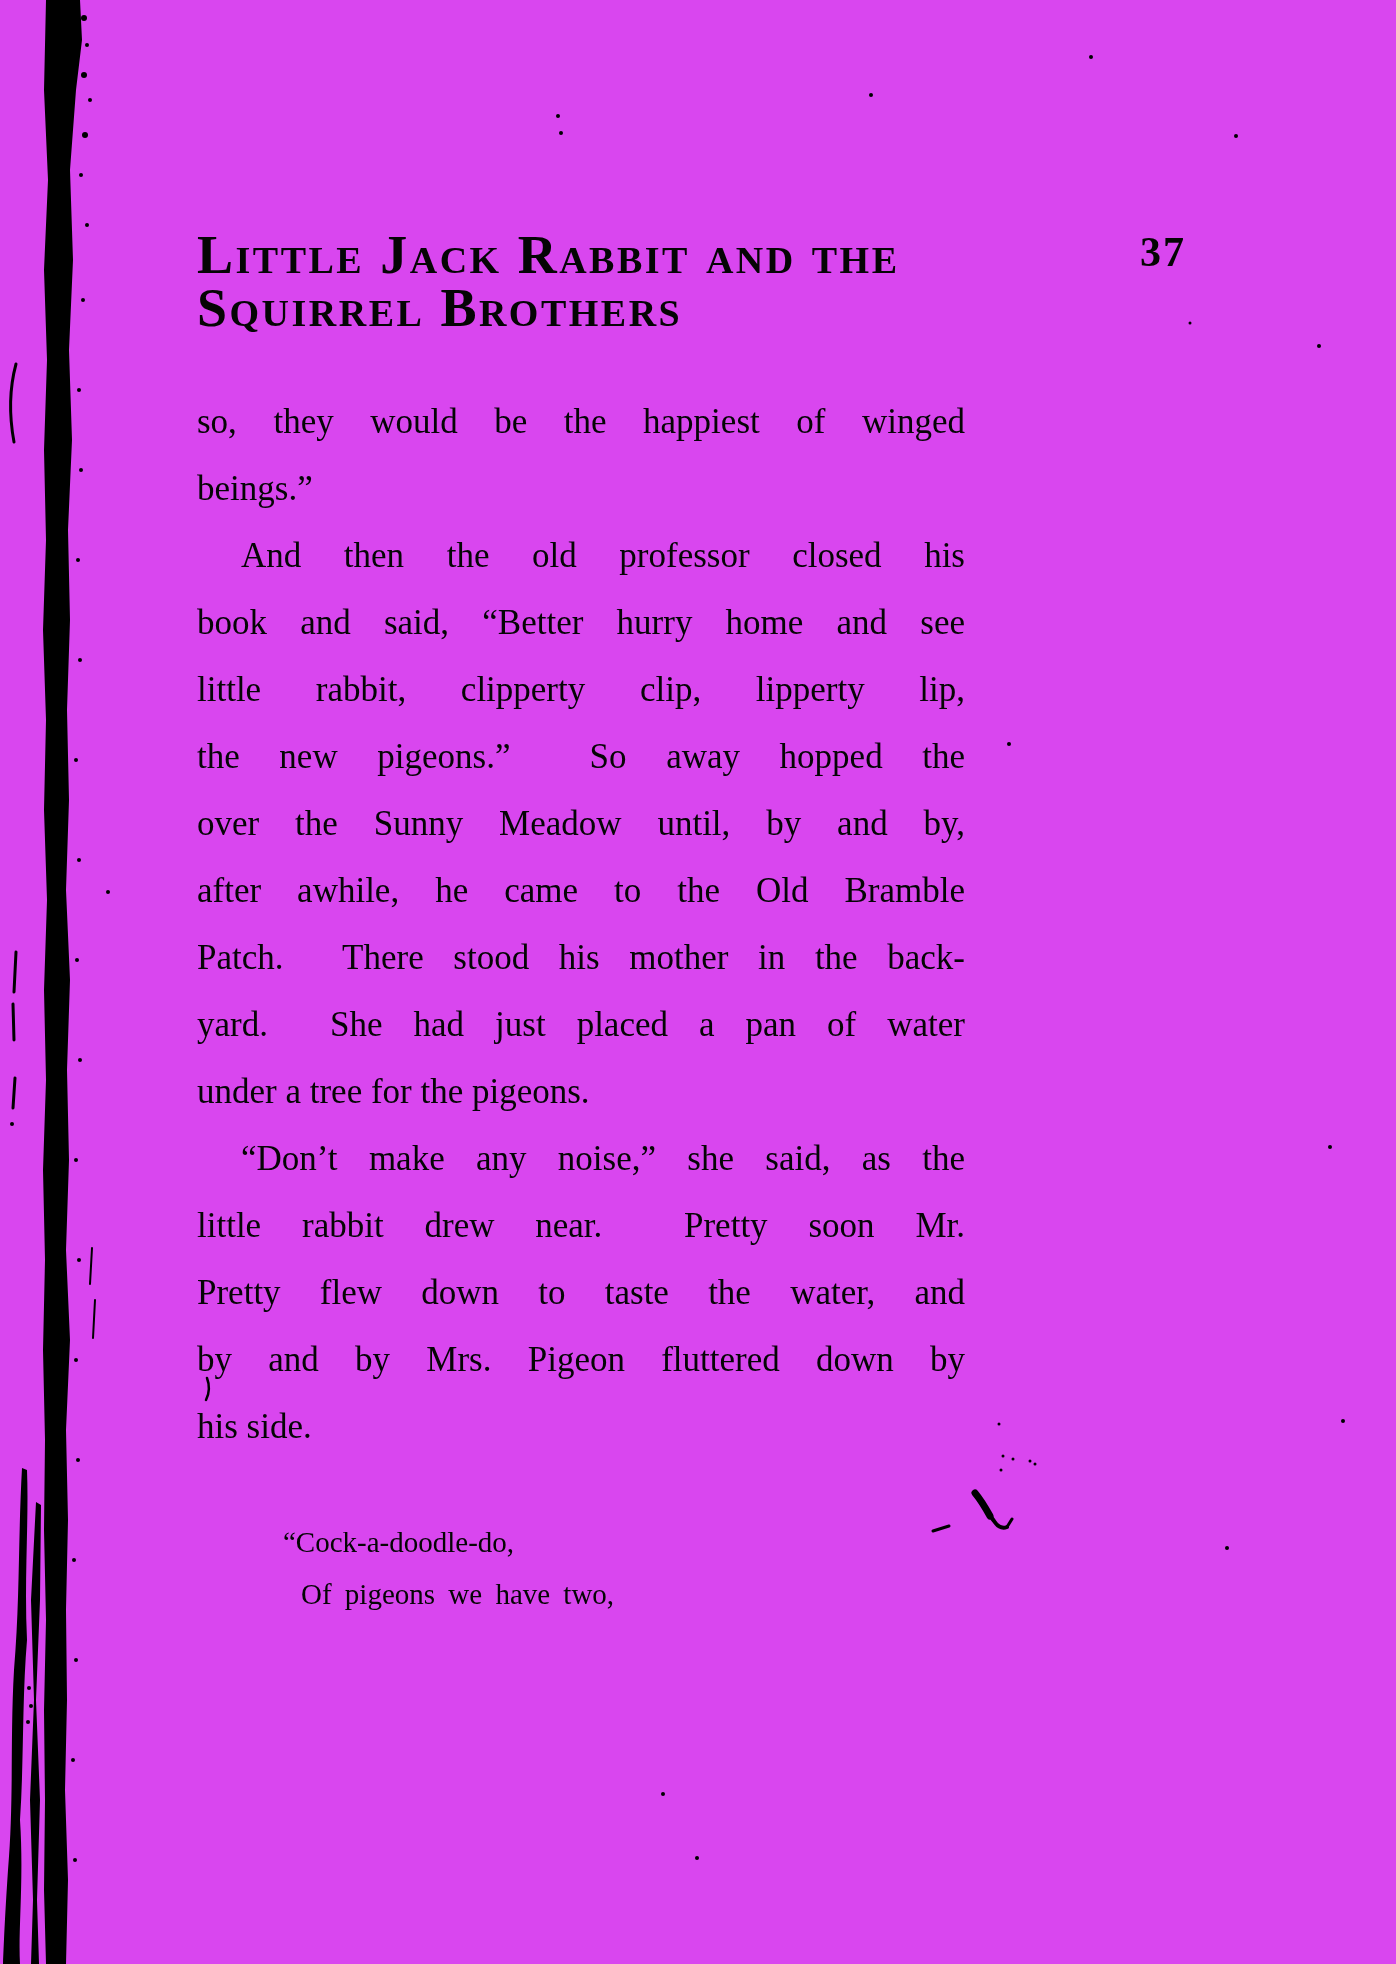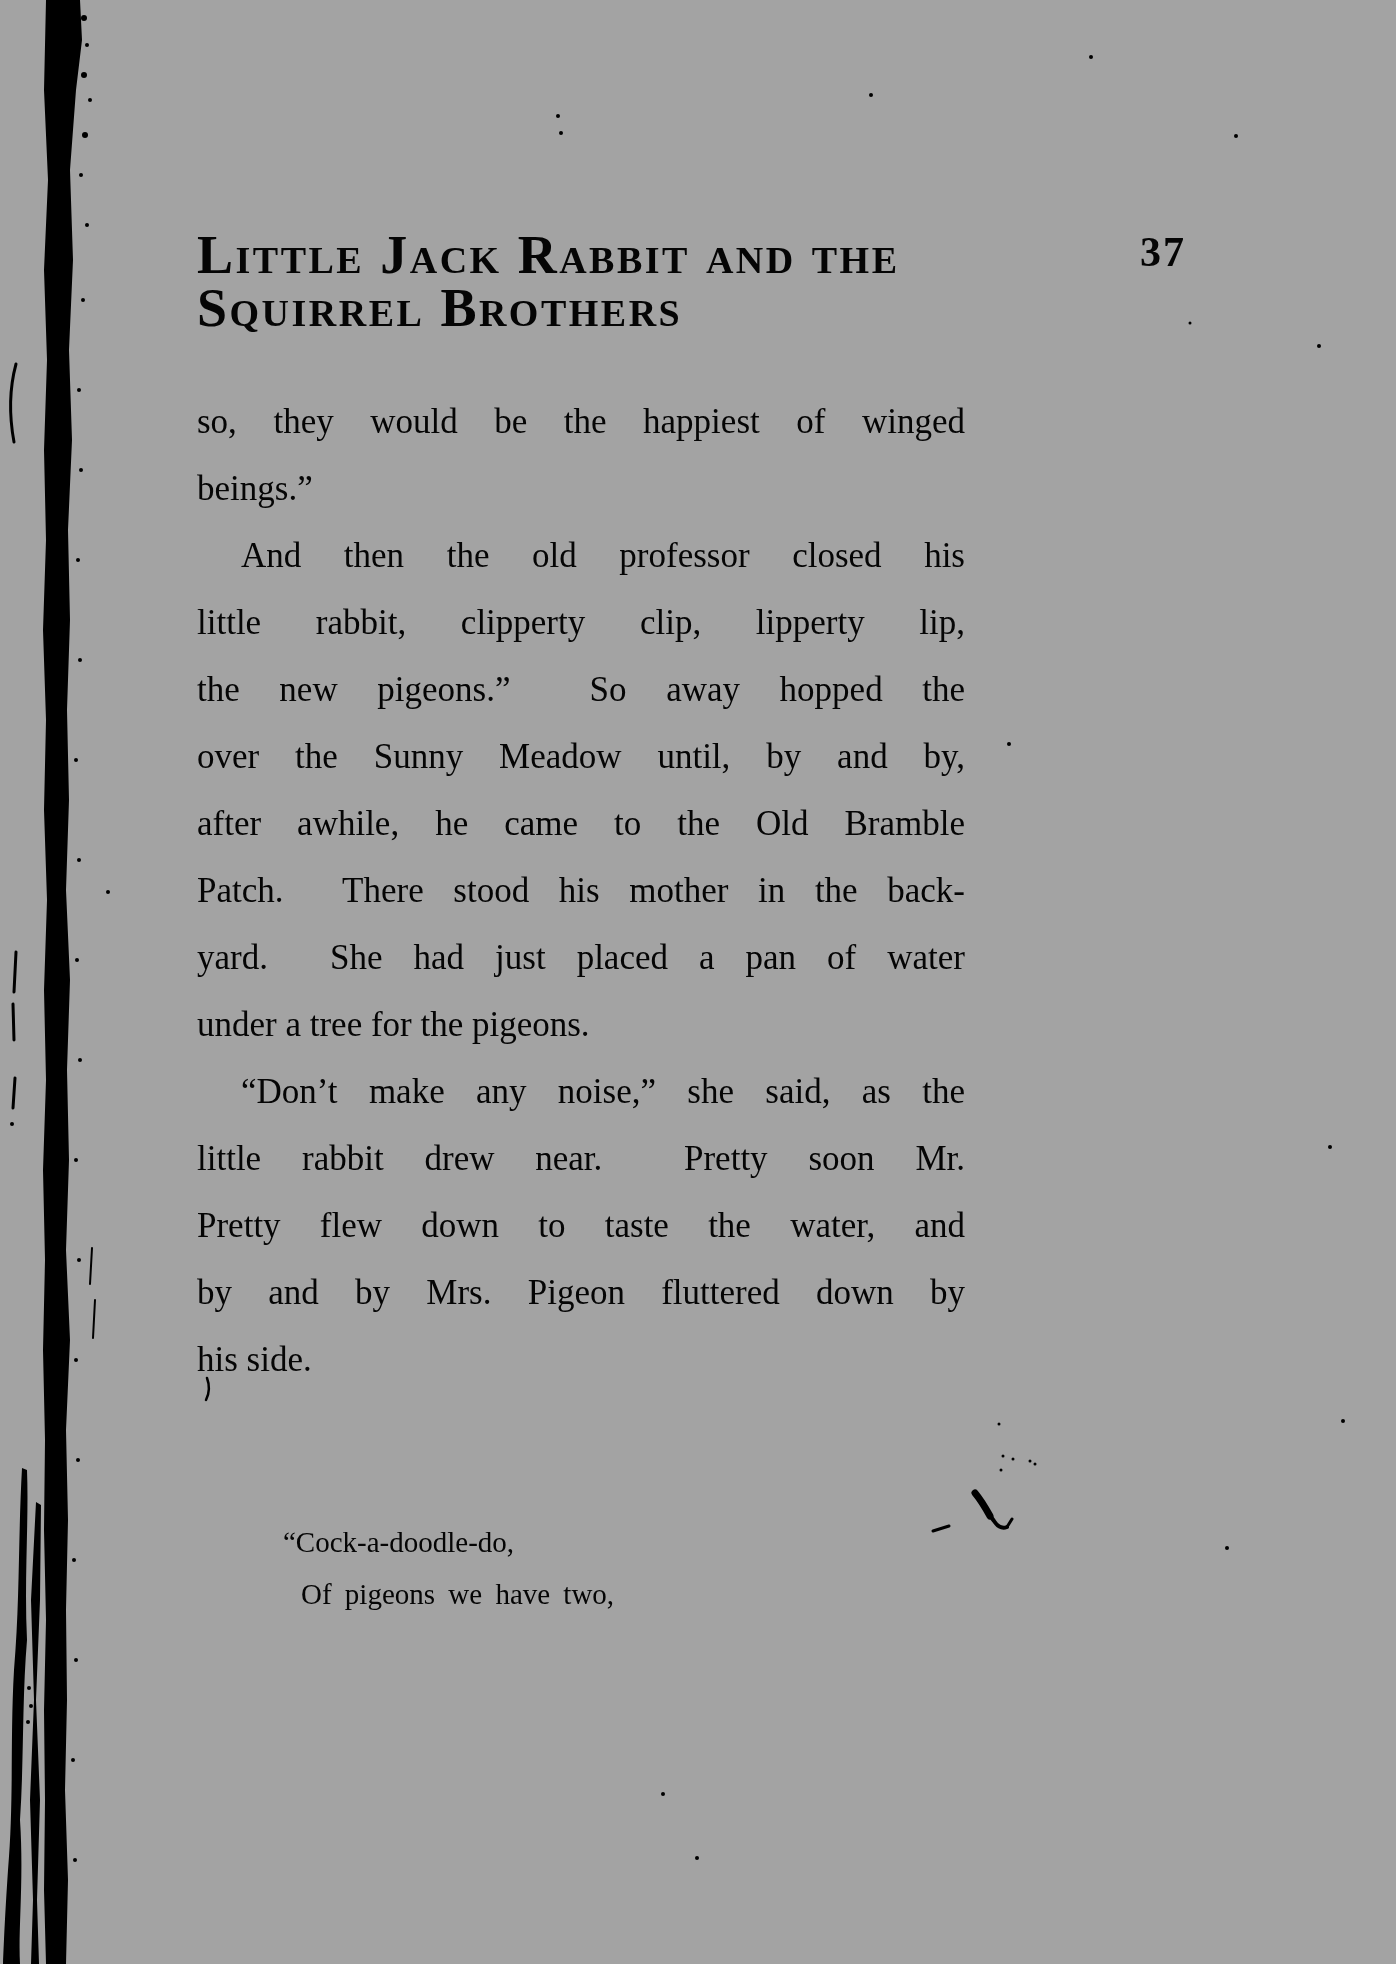--- a/index.html
+++ b/index.html
@@ -3,21 +3,21 @@
 <meta charset="utf-8">
 <style>
   html,body{
     margin:0;padding:0;
     width:1396px;height:1964px;
     background:#ffffff;
     font-family:"Liberation Serif", serif;
     color:#050505;
     overflow:hidden;
   }
-  .page{position:absolute;inset:0;background:#a3a3a3;padding-left:45px;}
+  .page{position:absolute;inset:0;background:#d946ef;padding-left:45px;}
 
   
   .artifacts{position:absolute;left:0;top:0;width:1396px;height:1964px;pointer-events:none;}
 
   
   .head-line{position:absolute;left:197px;line-height:1;font-variant:small-caps;
              font-weight:bold;font-size:54px;letter-spacing:2.5px;white-space:nowrap;}
   .head-line.l1{top:228px;}
   .head-line.l2{top:281px;}
   .page-number{position:absolute;left:1140px;top:231px;line-height:1;
@@ -129,20 +129,21 @@
   </svg>
 
   <div class="head-line l1">Little Jack Rabbit and the</div>
   <div class="head-line l2">Squirrel Brothers</div>
   <div class="page-number">37</div>
 
   <div class="body-text">
     <div class="bl justify">so, they would be the happiest of winged</div>
     <div class="bl">beings.”</div>
     <div class="bl justify indent">And then the old professor closed his</div>
+    <div class="bl justify">book and said, “Better hurry home and see</div>
     <div class="bl justify">little rabbit, clipperty clip, lipperty lip,</div>
     <div class="bl justify">the new pigeons.”&nbsp; So away hopped the</div>
     <div class="bl justify">over the Sunny Meadow until, by and by,</div>
     <div class="bl justify">after awhile, he came to the Old Bramble</div>
     <div class="bl justify">Patch.&nbsp; There stood his mother in the back-</div>
     <div class="bl justify">yard.&nbsp; She had just placed a pan of water</div>
     <div class="bl">under a tree for the pigeons.</div>
     <div class="bl justify indent">“Don’t make any noise,” she said, as the</div>
     <div class="bl justify">little rabbit drew near.&nbsp; Pretty soon Mr.</div>
     <div class="bl justify">Pretty flew down to taste the water, and</div>

